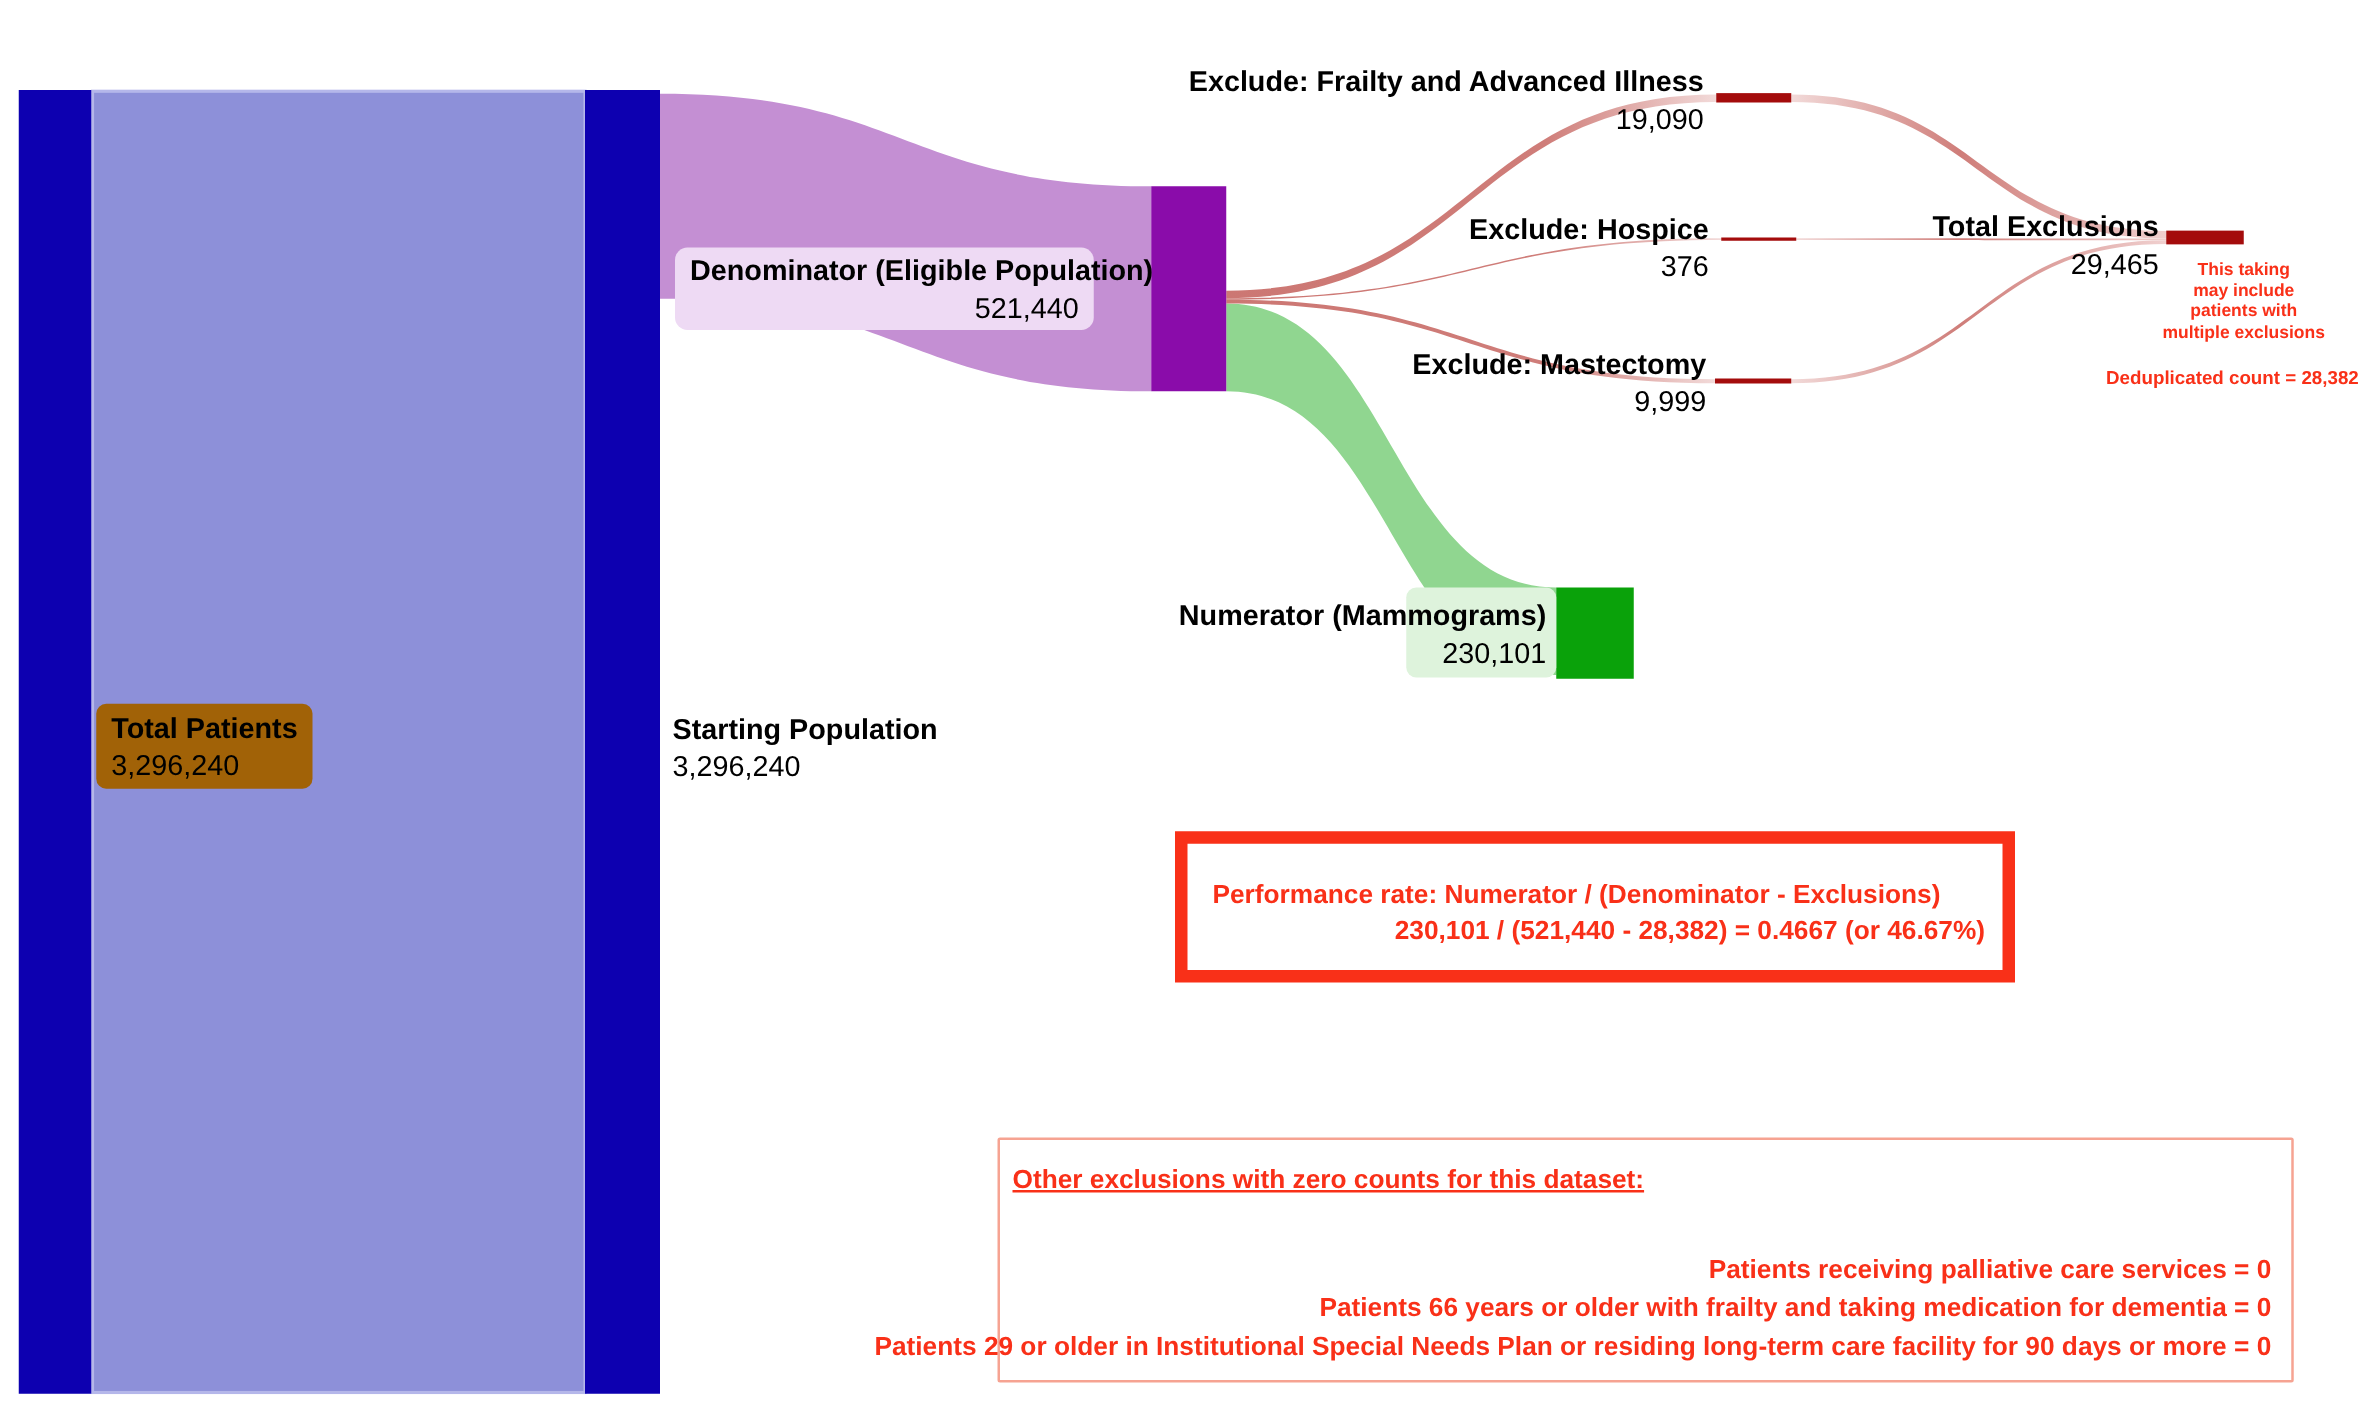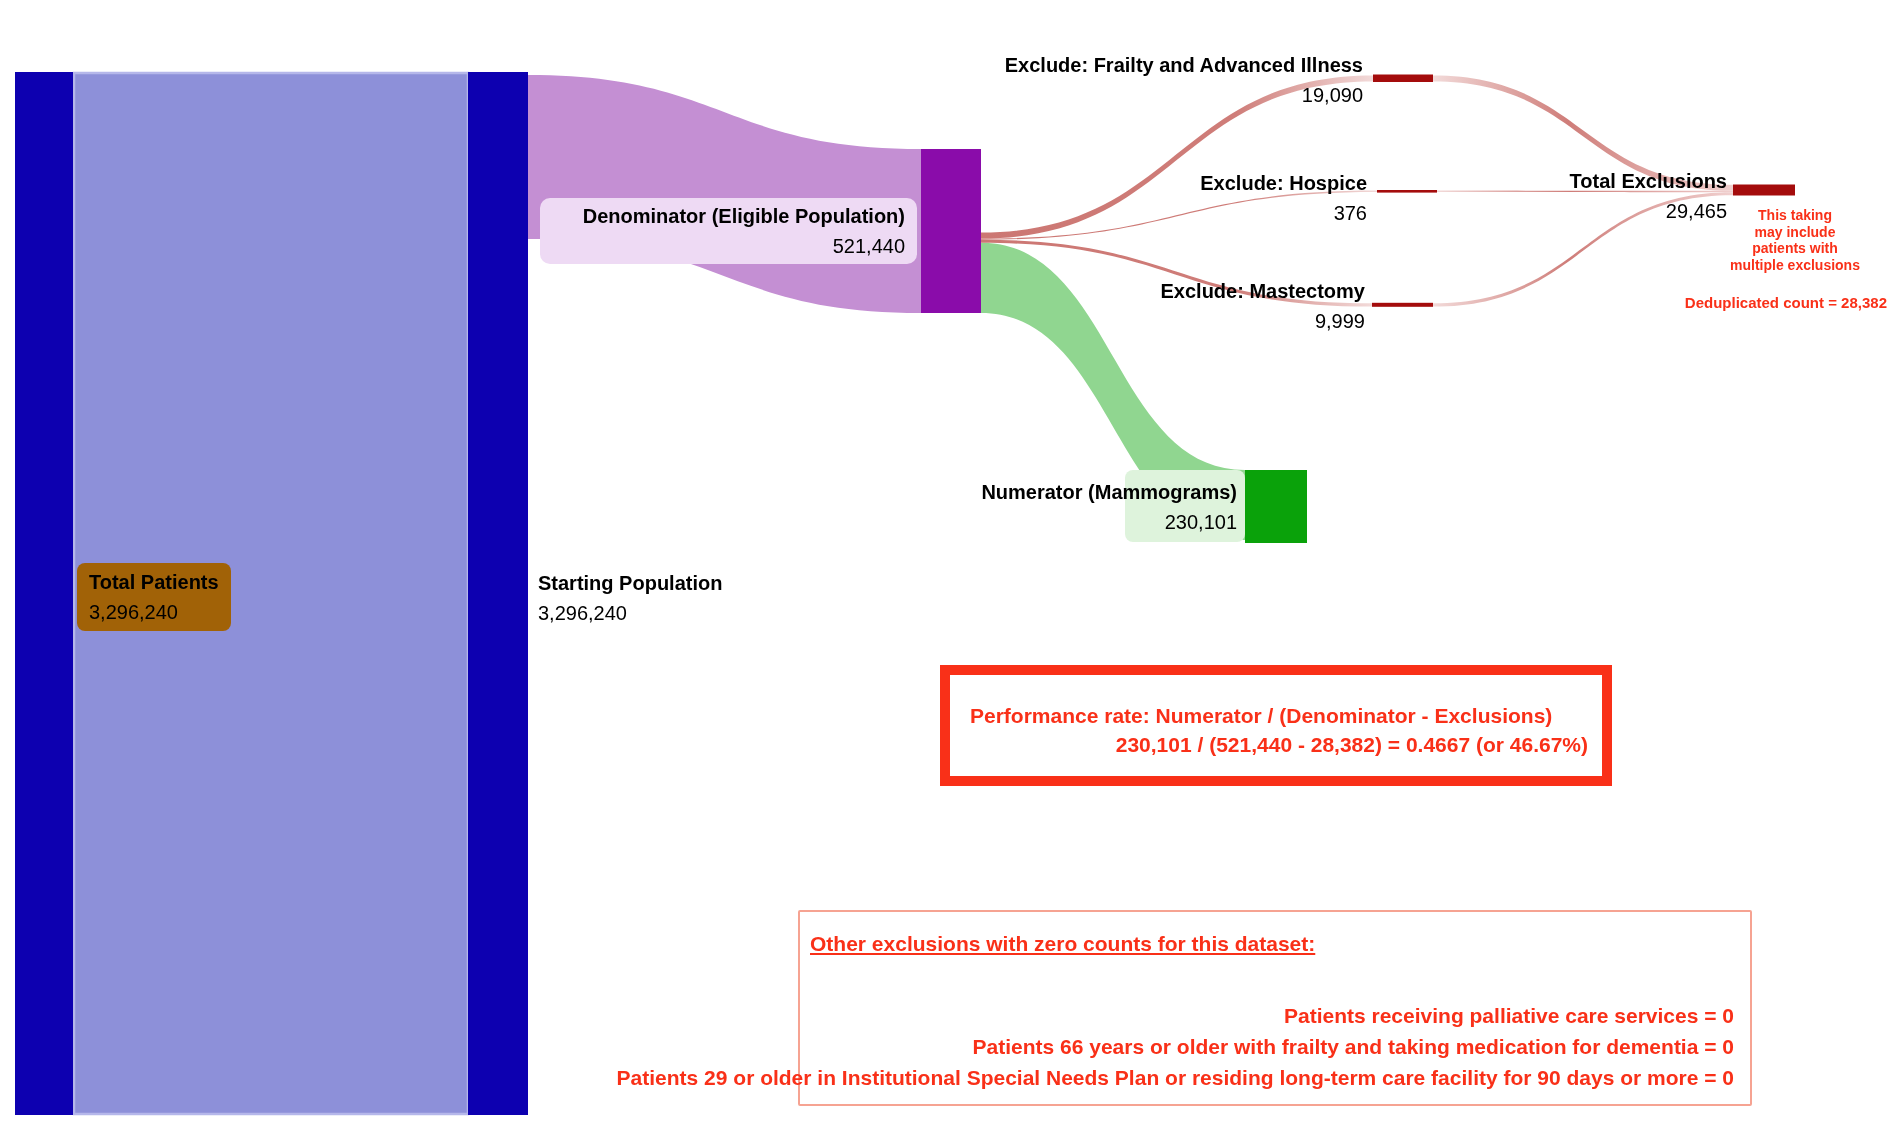--- a/index.html
+++ b/index.html
@@ -1,42 +1,42 @@
 <!DOCTYPE html>
 <html><head>
 <meta charset="utf-8">
 <style>
   html,body{margin:0;padding:0;background:#fff;}
   #stage{position:relative;width:1899px;height:1123px;background:#fff;overflow:hidden;
          font-family:"Liberation Sans", sans-serif;}
   #sankey{position:absolute;left:0;top:0;}
-  .lbl{position:absolute;color:#000;font-size:20px;line-height:30px;white-space:nowrap;}
+  .lbl{position:absolute;color:#000;font-size:23px;line-height:30px;white-space:nowrap;}
   .lbl .t{font-weight:bold;display:block;}
   .lbl .n{display:block;}
   .ralign{text-align:right;}
   .labelbox{position:absolute;border-radius:8px;}
   #total-patients-box{left:77px;top:563px;background:#a16207;padding:4px 12px;}
   #starting-population-label{left:538px;top:568px;}
-  #denominator-box{left:540px;top:198px;width:377px;background:#eedaf4;border-radius:10px;
+  #denominator-box{left:540px;top:198px;width:335px;background:#eedaf4;border-radius:10px;
                    padding:3px 12px;box-sizing:border-box;text-align:right;}
   #numerator-bg{left:1125px;top:470px;width:120px;height:72px;background:#def3dc;}
   #numerator-label{right:662px;top:477px;text-align:right;}
   #frailty-label{right:536px;top:50px;}
   #hospice-label{right:532px;top:168px;}
   #mastectomy-label{right:534px;top:276px;}
   #total-exclusions-label{right:172px;top:166px;}
   .rednote{position:absolute;color:#f93018;font-weight:bold;}
   #multi-note{left:1712px;top:207px;width:166px;font-size:14px;line-height:16.5px;text-align:center;}
   #dedup-note{right:12px;top:294px;font-size:15px;}
   #perf-box{position:absolute;left:940px;top:665px;width:672px;height:121px;
             border:10px solid #f93018;box-sizing:border-box;color:#f93018;
             font-weight:bold;font-size:21px;line-height:29px;}
   #perf-line1{margin:26px 0 0 20px;}
   #perf-line2{text-align:right;margin:0 14px 0 0;}
-  #other-box{position:absolute;left:798px;top:910px;width:954px;height:196px;
+  #other-box{position:absolute;left:798px;top:910px;width:1037px;height:196px;
              border:2px solid #f6a392;box-sizing:border-box;border-radius:2px;color:#f93018;}
   #other-title{position:absolute;left:10px;top:20px;font-size:21px;font-weight:bold;
                text-decoration:underline;white-space:nowrap;}
   #other-items{position:absolute;right:16px;top:88px;text-align:right;font-size:21px;
                font-weight:bold;line-height:31px;white-space:nowrap;}
 </style>
 </head>
 <body>
 
 <div id="stage">

